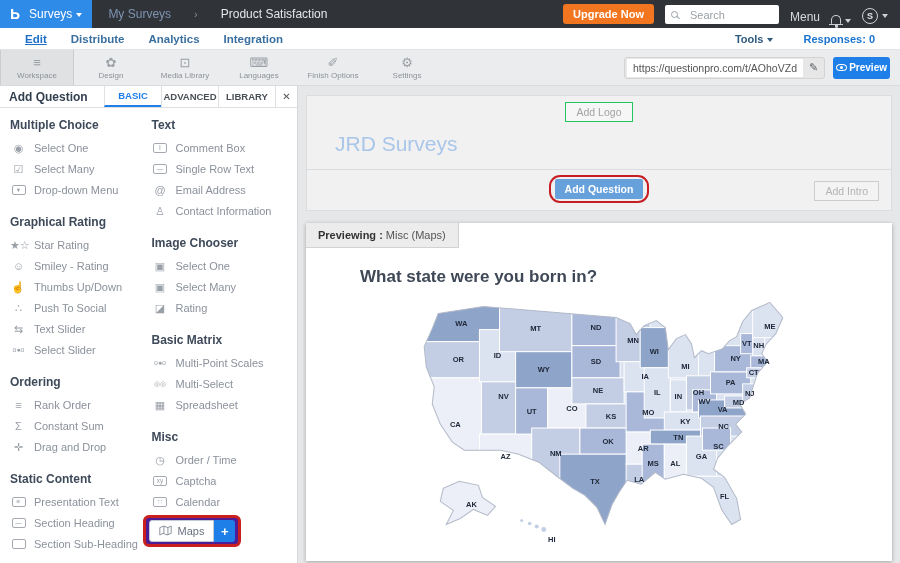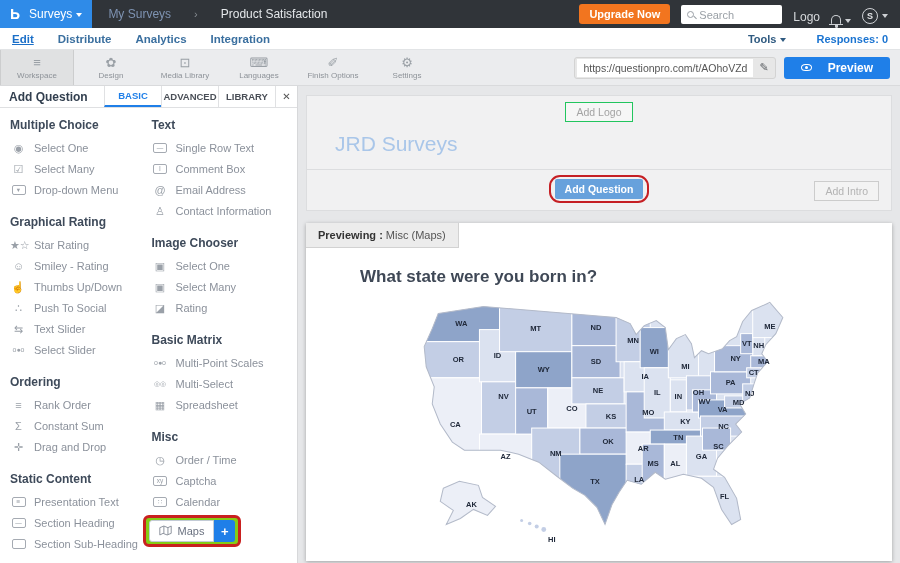--- a/index.html
+++ b/index.html
@@ -10,72 +10,72 @@
   
   .topbar{height:28px;background:#303439;display:flex;align-items:center}
   .logo-block{background:#2f8be8;height:100%;display:flex;align-items:center;padding:0 10px;gap:9px;color:#fff;cursor:pointer}
   .logo-glyph{font-weight:bold;font-size:15px;transform:rotate(180deg) scaleX(-1);display:inline-block}
   .product-menu{font-size:12px;color:#fff;white-space:nowrap}
   .breadcrumb{margin-left:16px;font-size:12px;color:#7e93b2;display:flex;align-items:center;gap:23px}
   .crumb-sep{color:#878c92;font-size:11px}
   .crumb-current{color:#e4e7ea}
   .topbar-right{margin-left:auto;display:flex;align-items:flex-end;gap:11px;padding-right:12px}
   .upgrade{background:#f2751f;color:#fff;font-size:11px;font-weight:bold;padding:4px 10px;border-radius:3px;border:none;cursor:pointer;font-family:inherit}
-  .search{background:#fff;border-radius:2px;height:19px;width:101px;display:flex;align-items:center;padding:0 6px;gap:5px}
+  .search{background:#fff;border-radius:2px;height:19px;width:114px;display:flex;align-items:center;padding:0 6px;gap:12px}
   .search input{border:none;outline:none;font-size:11px;width:100%;color:#333;font-family:inherit}
   .search input::placeholder{color:#9aa0a6}
   .mag{width:7px;height:7px;border:1.4px solid #9aa0a6;border-radius:50%;position:relative;display:inline-block;flex:none}
   .mag::after{content:"";position:absolute;width:4px;height:1.4px;background:#9aa0a6;transform:rotate(45deg);right:-3.5px;bottom:-1.5px}
   .help{font-size:12px;color:#d6d9dc;cursor:pointer}
   .bell-group,.avatar-group{display:flex;align-items:center;color:#cdd0d4;cursor:pointer}
   .bell{position:relative;width:10px;height:9px;border:1.3px solid #cdd0d4;border-bottom:none;border-radius:5px 5px 1px 1px;display:inline-block;margin-top:-3px}
   .bell::after{content:"";position:absolute;left:-3px;right:-3px;bottom:-1px;height:1.3px;background:#cdd0d4}
   .bell::before{content:"";position:absolute;left:50%;bottom:-3.5px;width:3px;height:2.4px;margin-left:-1.5px;background:#cdd0d4;border-radius:0 0 2px 2px}
   .avatar{width:16px;height:16px;border:1.4px solid #cfd2d6;border-radius:50%;display:inline-flex;align-items:center;justify-content:center;font-size:9px;color:#e2e4e6;font-weight:bold}
 
   
-  .nav{height:22px;background:#fff;border-bottom:1px solid #e2e4e6;display:flex;align-items:center;padding:0 12px}
+  .nav{height:22px;background:#fff;border-bottom:1px solid #e2e4e6;display:flex;align-items:center;padding:0 25px}
   .nav-tabs{display:flex;gap:24px}
   .nav-tab{color:#3a6f9f;font-weight:bold;font-size:11.5px;cursor:pointer}
   .nav-tab.active{color:#1b6fc8;text-decoration:underline}
   .nav-right{margin-left:auto;display:flex;gap:30px;align-items:center}
   .tools{color:#2f5a80;font-weight:bold;font-size:11px;cursor:pointer}
   .responses{color:#1b74d1;font-size:11px;font-weight:bold;cursor:pointer}
 
   
   .toolbar{height:36px;background:#ebecee;border-bottom:1px solid #d9dadc;display:flex;align-items:stretch}
   .tool-btn{width:74px;display:flex;flex-direction:column;align-items:center;justify-content:center;gap:1px;cursor:pointer}
   .tool-btn .t-icon{font-size:13px;line-height:14px;color:#9aa0a6}
   .tool-btn .t-label{font-size:8px;color:#8d9298}
   .tool-btn.active{background:#e0e1e2;border-left:1px solid #cccdce;border-right:1px solid #cccdce}
   .toolbar-right{margin-left:auto;display:flex;align-items:center;gap:8px;padding-right:10px}
   .share-url{background:#e7e7e7;border:1px solid #d3d3d3;border-radius:3px;display:flex;align-items:center;height:22px}
   .share-url input{background:#fff;border:none;outline:none;height:18px;margin-left:2px;font-size:10.5px;color:#555;width:176px;padding:0 6px;font-family:inherit}
   .pencil{padding:0 6px;color:#606468;font-size:11px;cursor:pointer}
-  .preview-btn{background:#1f7fe8;color:#fff;border:none;border-radius:3px;height:22px;display:flex;align-items:center;gap:16px;padding:0 17px;font-size:12px;font-weight:bold;cursor:pointer;font-family:inherit}
+  .preview-btn{background:#1f7fe8;color:#fff;border:none;border-radius:3px;height:22px;display:flex;align-items:center;gap:2px;padding:0 3px;font-size:10px;font-weight:bold;cursor:pointer;font-family:inherit}
   .eye{width:11px;height:7px;border:1.4px solid #fff;border-radius:50% / 60%;position:relative;display:inline-block}
   .eye::after{content:"";position:absolute;left:50%;top:50%;width:3px;height:3px;margin:-1.5px 0 0 -1.5px;background:#fff;border-radius:50%}
 
   
   .content{display:flex;height:477px}
   .panel{width:298px;background:#fff;border-right:1px solid #d7d8da;display:flex;flex-direction:column;flex:none}
   .panel-head{display:flex;align-items:stretch;height:22px;border-bottom:1px solid #dfe0e2;flex:none}
   .panel-title{flex:1;font-size:12px;font-weight:bold;color:#323f4f;display:flex;align-items:center;padding-left:9px}
   .panel-tab{width:57px;display:flex;align-items:center;justify-content:center;font-size:9.5px;font-weight:bold;color:#4a4f57;border-left:1px solid #e0e1e3;cursor:pointer}
   .panel-tab.active{color:#1f7fe8;border-bottom:2px solid #1f7fe8}
   .panel-close{width:22px;display:flex;align-items:center;justify-content:center;color:#555;font-size:10px;border-left:1px solid #e0e1e3;cursor:pointer}
   .panel-body{flex:1;display:flex;padding:0 4px 0 10px}
   .panel-col{flex:1}
   .sec-head{font-size:12px;font-weight:bold;color:#3e4a5a;margin:15px 0 5px}
   .sec-head:first-child{margin-top:10px}
   .item{display:flex;align-items:center;gap:7px;font-size:11px;color:#8b919b;height:21px;cursor:pointer;white-space:nowrap}
   .item .i{width:17px;text-align:center;color:#9aa0a8;font-size:11px;flex:none;line-height:12px}
   .i.small{font-size:7px;letter-spacing:0}
   .i.boxed{display:inline-flex;width:14px;height:10px;border:1px solid #a5aab2;border-radius:2px;font-size:6.5px;align-items:center;justify-content:center;margin:0 1.5px}
-  .maps-wrap{display:inline-flex;border:3px solid #c9201f;border-radius:6px;padding:2px 3px;margin:3px 0 0 -9px;align-items:center;background:#84cc16}
+  .maps-wrap{display:inline-flex;border:3px solid #c9201f;border-radius:6px;padding:2px 3px;margin:3px 0 0 -9px;align-items:center;background:#4c1d95}
   .maps-chip{display:flex;align-items:center;gap:6px;border:1px solid #c3cbd6;background:#fff;border-radius:3px 0 0 3px;height:22px;padding:0 9px;font-size:11px;color:#6b7280;cursor:pointer}
   .maps-plus{width:21px;height:22px;background:#1f7fe8;color:#fff;display:flex;align-items:center;justify-content:center;border-radius:0 3px 3px 0;font-size:13px;font-weight:bold;cursor:pointer}
 
   
   .main{flex:1;padding:9px 8px 0;background:#e6e7e9;overflow:hidden}
   .head-card{background:#f1f1f2;border:1px solid #dcdddf}
   .logo-row{text-align:center;padding-top:6px}
   .add-logo{display:inline-block;border:1px solid #22c55e;background:#f6f6f6;color:#a3a3a3;font-size:10.5px;padding:3px 11px;cursor:pointer}
   .survey-title{color:#a9c6e9;font-size:21px;margin:10px 0 13px 28px}
   .hc-bottom{border-top:1px solid #dcdddf;position:relative;text-align:center;padding:5px 0 7px}
@@ -101,21 +101,21 @@
     <span>My Surveys</span>
     <span class="crumb-sep">›</span>
     <span class="crumb-current">Product Satisfaction</span>
   </div>
   <div class="topbar-right">
     <button class="upgrade">Upgrade Now</button>
     <div class="search">
       <span class="mag"></span>
       <input placeholder="Search" style="">
     </div>
-    <span class="help">Logo</span>
+    <span class="help">Menu</span>
     <span class="bell-group">
         <span class="bell"></span>
         <span class="caret"></span>
       </span>
     <span class="avatar-group">
         <span class="avatar">S</span>
         <span class="caret"></span>
       </span>
   </div>
 </div>
@@ -245,25 +245,25 @@
           <div class="item">
             <span class="i boxed">—</span>
             <span>Section Heading</span>
           </div>
           <div class="item">
             <span class="i boxed"> </span>
             <span>Section Sub-Heading</span>
           </div>
         </div>
       <div class="panel-col"><div class="sec-head">Text</div><div class="item">
+            <span class="i boxed">I</span>
+            <span>Comment Box</span>
+          </div><div class="item">
             <span class="i boxed">—</span>
             <span>Single Row Text</span>
-          </div><div class="item">
-            <span class="i boxed">I</span>
-            <span>Comment Box</span>
           </div><div class="item">
             <span class="i">@</span>
             <span>Email Address</span>
           </div><div class="item">
             <span class="i">♙</span>
             <span>Contact Information</span>
           </div><div class="sec-head">Image Chooser</div><div class="item">
             <span class="i">▣</span>
             <span>Select One</span>
           </div><div class="item">

